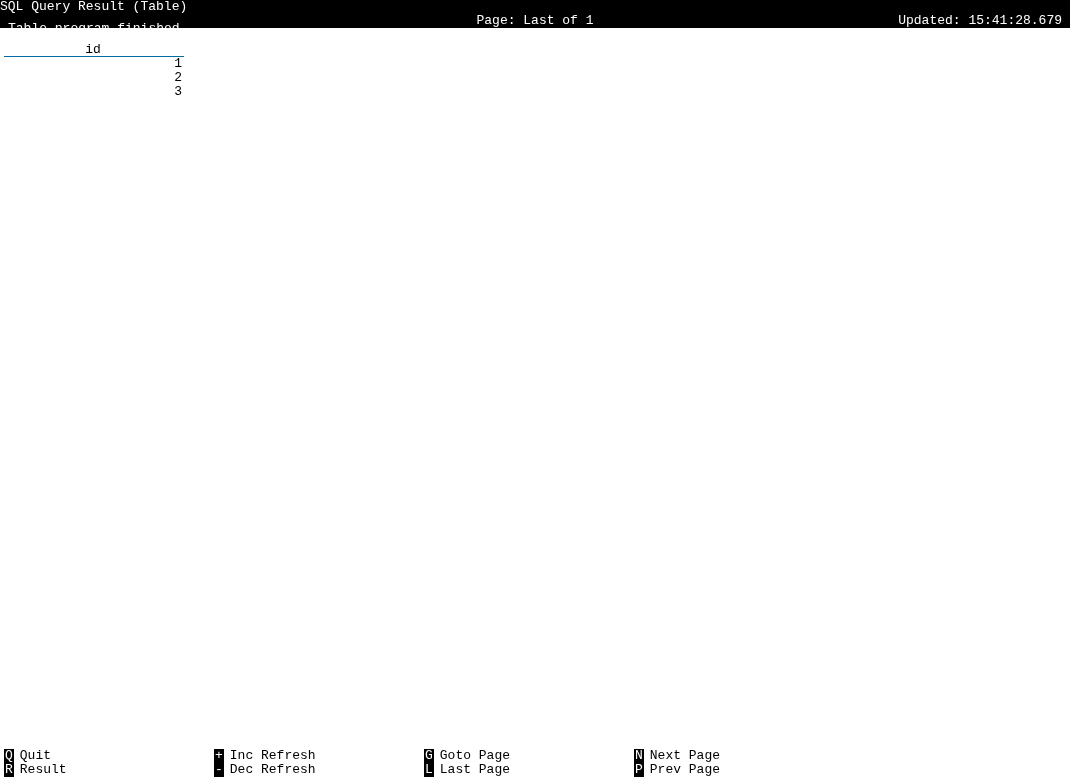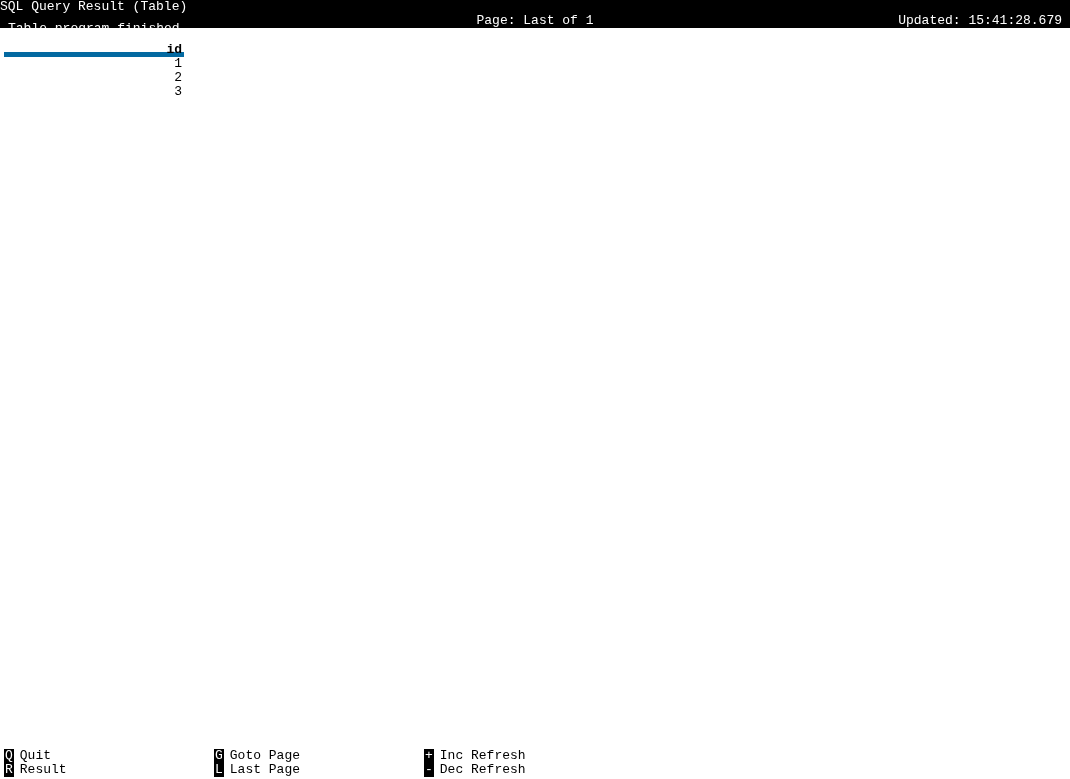--- a/index.html
+++ b/index.html
@@ -48,26 +48,25 @@
     left: 0;
     right: 0;
     bottom: 30px;
   }
   .tbl {
     margin-top: 14px;
     margin-left: 4px;
     width: 180px;
   }
   .col-header {
-    border-bottom: 5px solid #0369a1;
-    text-align: right;
+    border-bottom: 1px solid #0369a1;
+    text-align: center;
     padding-right: 2px;
     height: 15px;
     line-height: 15px;
-    font-weight: bold;
   }
   .row-cell {
     text-align: right;
     padding-right: 2px;
     height: 14px;
     line-height: 14px;
   }
   .footer {
     position: absolute;
     left: 4px;
@@ -111,20 +110,24 @@
     <div class="row-cell">3</div>
   </div>
 </div>
 
 <div class="footer">
   <div class="fcol">
     <div class="fitem"><span class="key">Q</span><span>Quit</span></div>
     <div class="fitem"><span class="key">R</span><span>Result</span></div>
   </div>
   <div class="fcol">
+    <div class="fitem"><span class="key">+</span><span>Inc Refresh</span></div>
+    <div class="fitem"><span class="key">-</span><span>Dec Refresh</span></div>
+  </div>
+  <div class="fcol">
     <div class="fitem"><span class="key">G</span><span>Goto Page</span></div>
     <div class="fitem"><span class="key">L</span><span>Last Page</span></div>
   </div>
   <div class="fcol">
-    <div class="fitem"><span class="key">+</span><span>Inc Refresh</span></div>
-    <div class="fitem"><span class="key">-</span><span>Dec Refresh</span></div>
+    <div class="fitem"><span class="key">N</span><span>Next Page</span></div>
+    <div class="fitem"><span class="key">P</span><span>Prev Page</span></div>
   </div>
 </div>
 
 </body></html>

